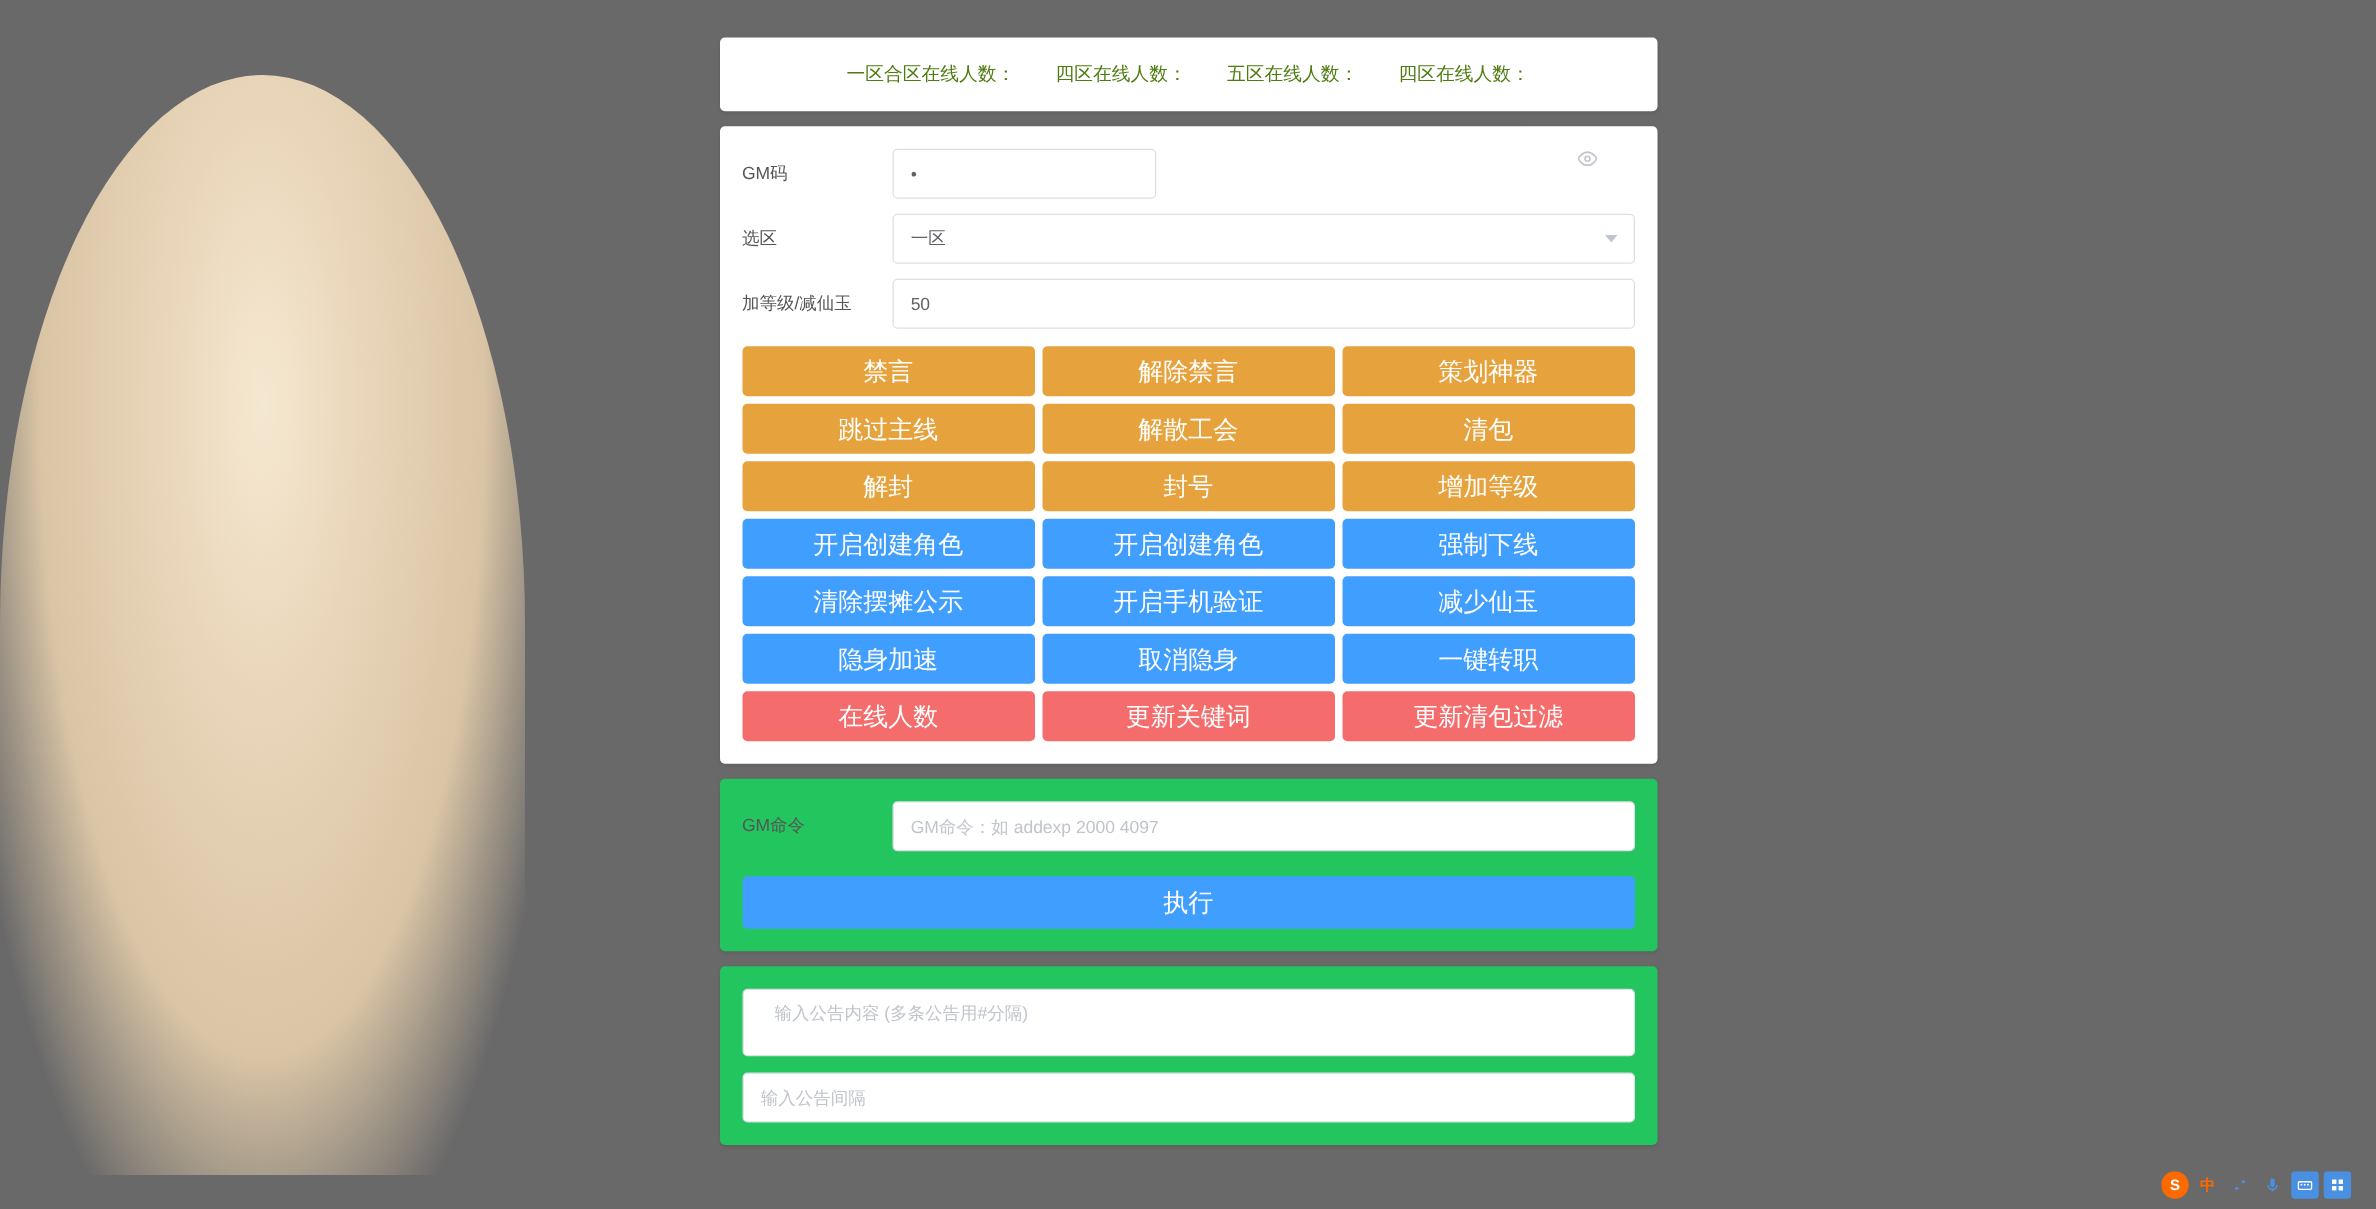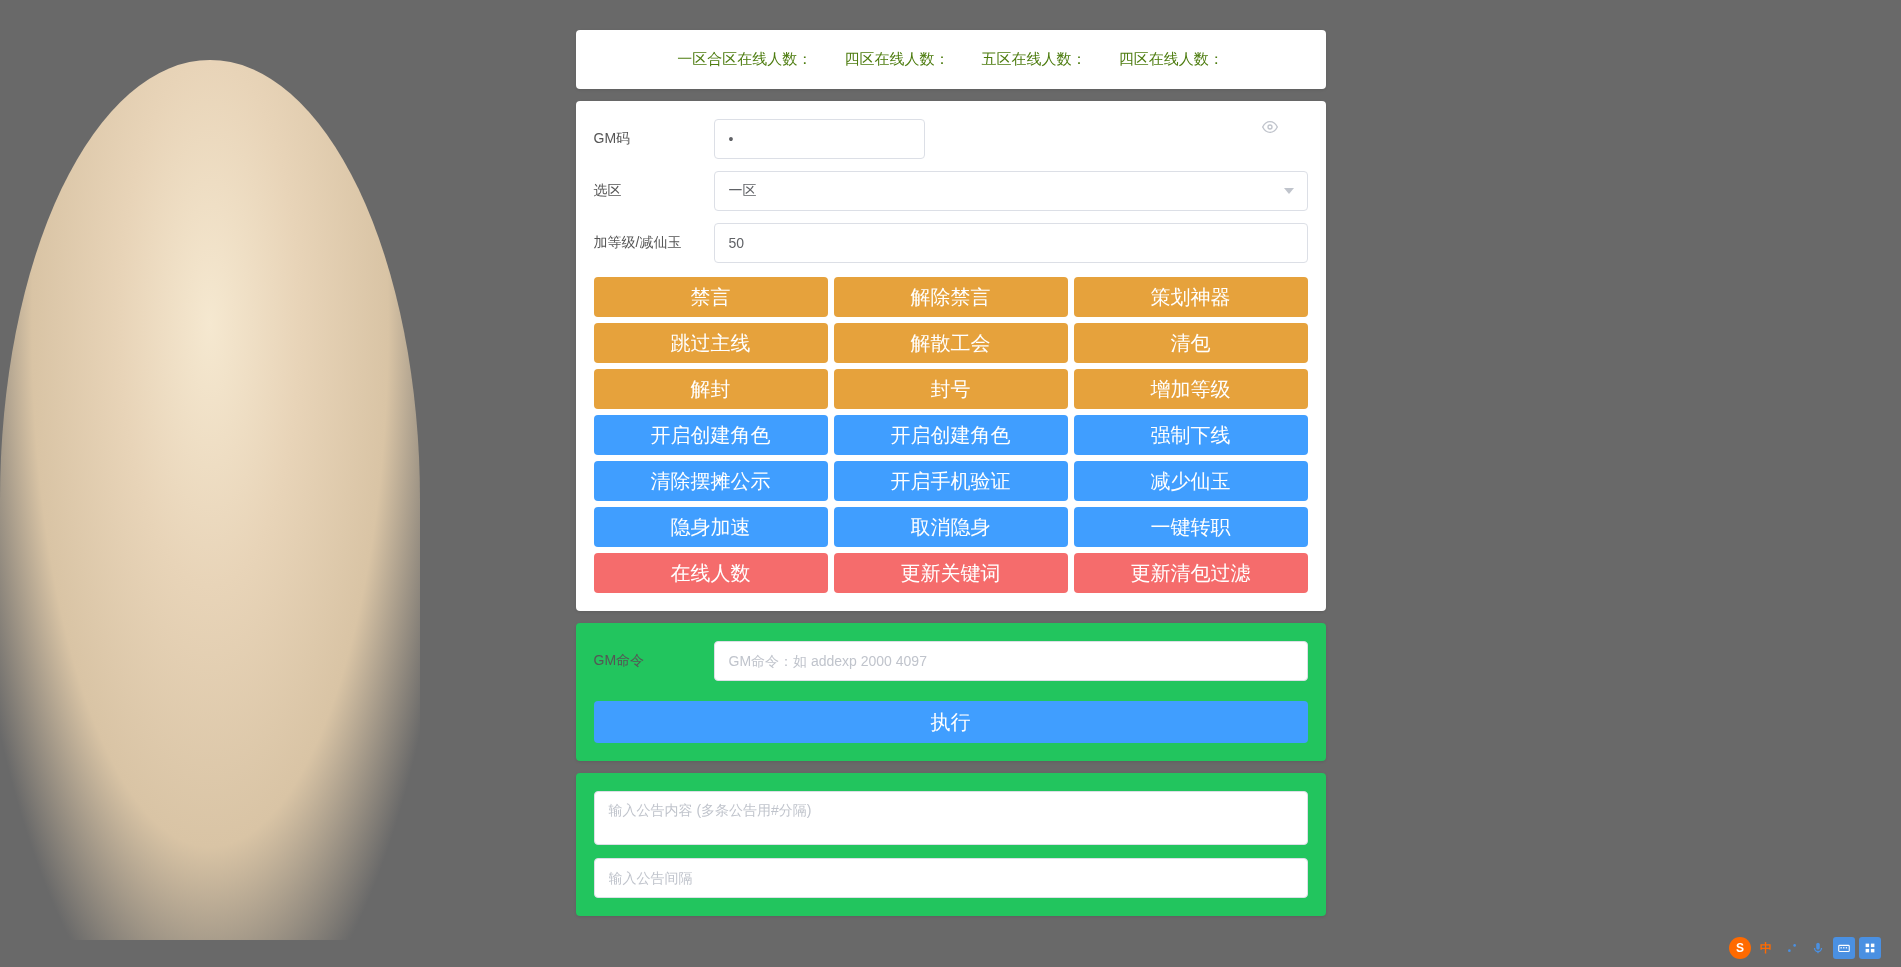--- a/index.html
+++ b/index.html
@@ -108,21 +108,21 @@
 .btn-full {
   width: 100%;
   height: 42px;
   margin-top: 8px;
 }
 .textarea {
   width: 100%;
   min-height: 42px;
   border: 1px solid #dcdfe6;
   border-radius: 4px;
-  padding: 10px 14px;
+  padding: 10px 25px;
   font-size: 14px;
   color: #606266;
   font-family: inherit;
   resize: none;
   outline: none;
   margin-bottom: 10px;
 }
 .textarea::placeholder, .form-input::placeholder { color: #c0c4cc; }
 .cmd-card {
   background: #22c55e;

